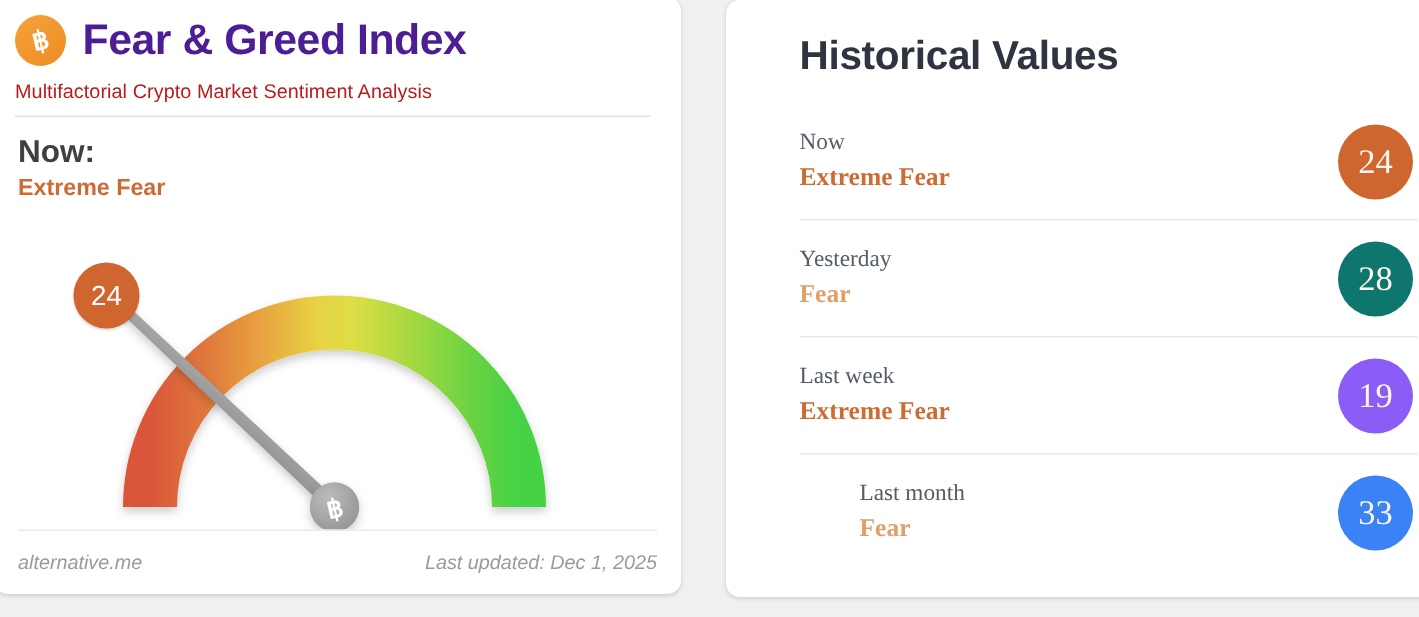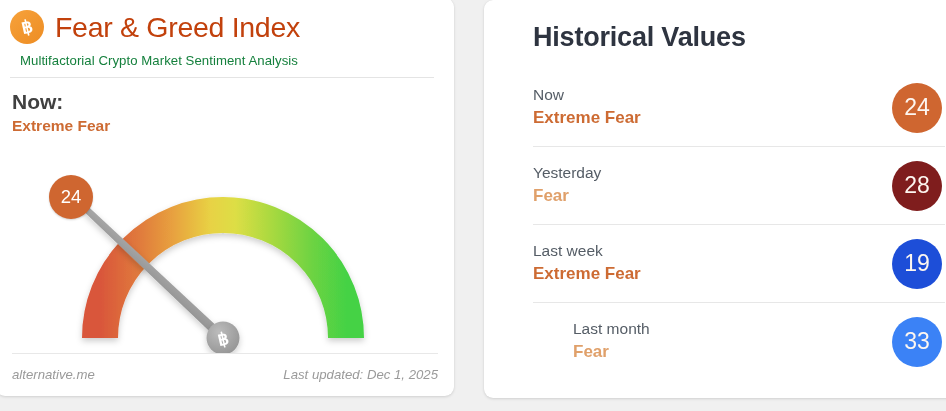--- a/index.html
+++ b/index.html
@@ -60,30 +60,30 @@
     border-radius: 50%;
     background: linear-gradient(140deg, #f7a23b 0%, #f1962e 55%, #ee8d23 100%);
     display: flex;
     align-items: center;
     justify-content: center;
     flex: 0 0 auto;
   }
   .btc-logo svg { display:block; }
   .main-title {
     font-size: 28.5px;
-    font-weight: normal;
-    color: #c2410c;
+    font-weight: bold;
+    color: #4c1d95;
     letter-spacing: -0.3px;
     line-height: 1;
   }
   .subtitle {
     font-size: 13.2px;
-    color: #15803d;
+    color: #b91c1c;
     margin-top: 9px;
-    margin-left: 10px;
+    margin-left: 0;
     letter-spacing: 0.05px;
   }
   .hr-top {
     height: 1px;
     background: #e4e4e4;
     margin-top: 9px;
     margin-right: 2px;
   }
   .now-label {
     font-size: 21px;
@@ -156,20 +156,21 @@
     font-size: 27px;
     font-weight: bold;
     color: #2e3440;
     letter-spacing: -0.2px;
     margin-top: 10px;
     margin-bottom: 0;
     line-height: 1;
   }
   .hist-list {
     margin-top: 18px;
+    font-family: Liberation Serif, serif;
   }
   .hist-row {
     display: flex;
     align-items: center;
     justify-content: space-between;
     height: 77px;
     border-bottom: 1px solid #e7e7e7;
     position: relative;
   }
   .hist-row:last-child { border-bottom: none; margin-left: 40px; }
@@ -292,31 +293,31 @@
           <div class="hist-badge" style="background: rgb(207, 102, 48);">
             <span>24</span>
           </div>
         </div>
 
         <div class="hist-row">
           <div class="hist-text">
             <div class="hist-period">Yesterday</div>
             <div class="hist-class" style="color: rgb(224, 160, 106);">Fear</div>
           </div>
-          <div class="hist-badge" style="background: #7f1d1d;">
+          <div class="hist-badge" style="background: #0f766e;">
             <span>28</span>
           </div>
         </div>
 
         <div class="hist-row">
           <div class="hist-text">
             <div class="hist-period">Last week</div>
             <div class="hist-class" style="color: rgb(205, 107, 51);">Extreme Fear</div>
           </div>
-          <div class="hist-badge" style="background: #1d4ed8;">
+          <div class="hist-badge" style="background: #8b5cf6;">
             <span>19</span>
           </div>
         </div>
 
         <div class="hist-row">
           <div class="hist-text">
             <div class="hist-period">Last month</div>
             <div class="hist-class" style="color: rgb(224, 160, 106);">Fear</div>
           </div>
           <div class="hist-badge" style="background: #3b82f6;">

